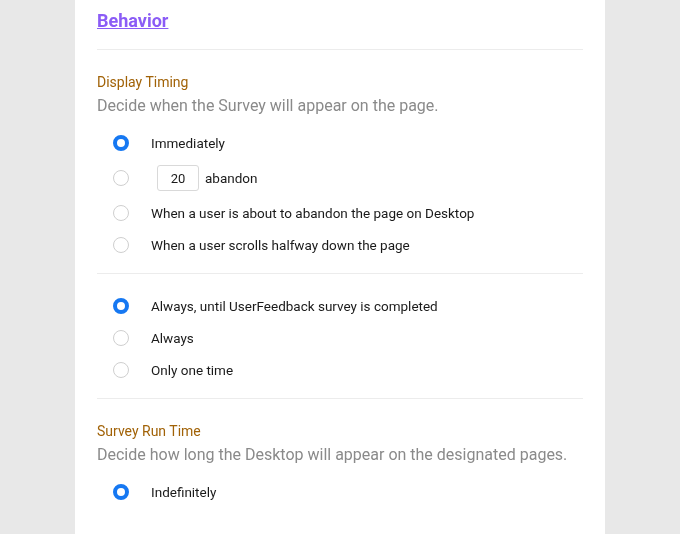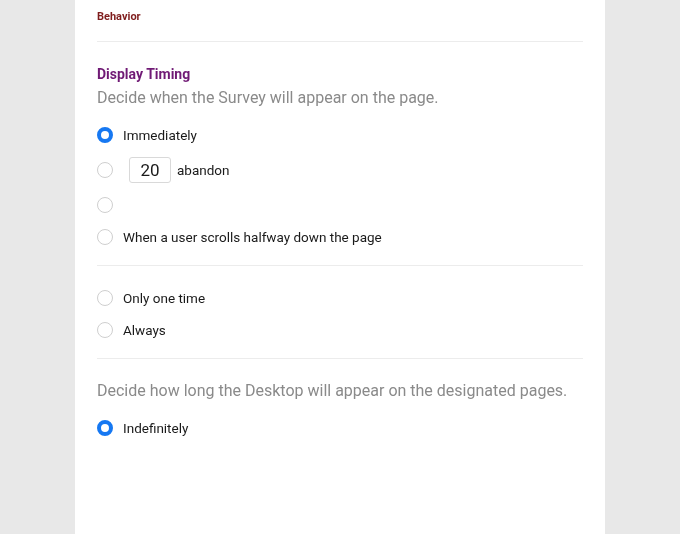--- a/index.html
+++ b/index.html
@@ -14,56 +14,58 @@
       height: 534px;
       overflow: hidden;
       padding: 0 75px;
     }
     .panel {
       background: #ffffff;
       height: 100%;
       padding: 0 22px;
     }
     .panel-title {
-      font-size: 11px;
+      font-size: 18px;
       font-weight: 700;
-      color: #7f1d1d;
+      color: #8b5cf6;
       padding: 10px 0 18px 0;
+      text-decoration: underline;
     }
     .divider {
       height: 1px;
       background: #ececec;
       margin: 0 0 22px 0;
     }
     .section-divider {
       height: 1px;
       background: #ececec;
       margin: 18px 0 22px 0;
     }
     .section {
       padding: 0;
     }
     .section-title {
       font-size: 14px;
-      font-weight: 700;
-      color: #701a75;
+      font-weight: 400;
+      color: #a16207;
       margin-bottom: 6px;
       margin-top: 24px;
     }
     .section-desc {
       font-size: 16px;
       color: #8a8a8a;
       margin-bottom: 18px;
     }
     .radio-row {
       display: flex;
       align-items: center;
-      gap: 10px;
+      gap: 22px;
       margin-bottom: 12px;
       min-height: 20px;
+      margin-left: 16px;
     }
     .radio-row:last-child {
       margin-bottom: 0;
       text-align: center;
     }
     .radio {
       width: 16px;
       height: 16px;
       border-radius: 50%;
       border: 1.5px solid #cfcfcf;
@@ -78,21 +80,21 @@
     .radio-label {
       font-size: 13.5px;
       color: #1a1a1a;
     }
     .inline-input {
       width: 42px;
       height: 26px;
       border: 1px solid #d9d9d9;
       border-radius: 3px;
       text-align: center;
-      font-size: 17px;
+      font-size: 13px;
       color: #1a1a1a;
       margin: 0 6px;
       font-family: inherit;
     }
     .label-inline {
       display: flex;
       align-items: center;
       font-size: 13.5px;
       color: #1a1a1a;
       flex-wrap: wrap;
@@ -117,47 +119,53 @@
     <div class="radio-row">
       <div class="radio"></div>
       <span class="label-inline">
         <input class="inline-input" type="text" value="20" style="">
         <span>abandon</span>
       </span>
     </div>
 
     <div class="radio-row">
       <div class="radio"></div>
+      <span class="radio-label">When a user is about to abandon the page on Desktop</span>
     </div>
 
     <div class="radio-row">
       <div class="radio"></div>
       <span class="radio-label">When a user scrolls halfway down the page</span>
     </div>
   </div>
 
   <div class="section-divider"></div>
 
   <div class="section">
 
-
     <div class="radio-row">
-      <div class="radio"></div>
-      <span class="radio-label">Only one time</span>
+      <div class="radio selected"></div>
+      <span class="radio-label">Always, until UserFeedback survey is completed</span>
     </div>
 
     <div class="radio-row">
       <div class="radio"></div>
       <span class="radio-label">Always</span>
     </div>
+
+    <div class="radio-row">
+      <div class="radio"></div>
+      <span class="radio-label">Only one time</span>
+    </div>
   </div>
 
   <div class="section-divider"></div>
 
   <div class="section">
+    <div class="section-title">Survey Run Time</div>
     <div class="section-desc">Decide how long the Desktop will appear on the designated pages.</div>
 
     <div class="radio-row">
       <div class="radio selected"></div>
       <span class="radio-label">Indefinitely</span>
     </div>
 
   </div>
 </div>
 

